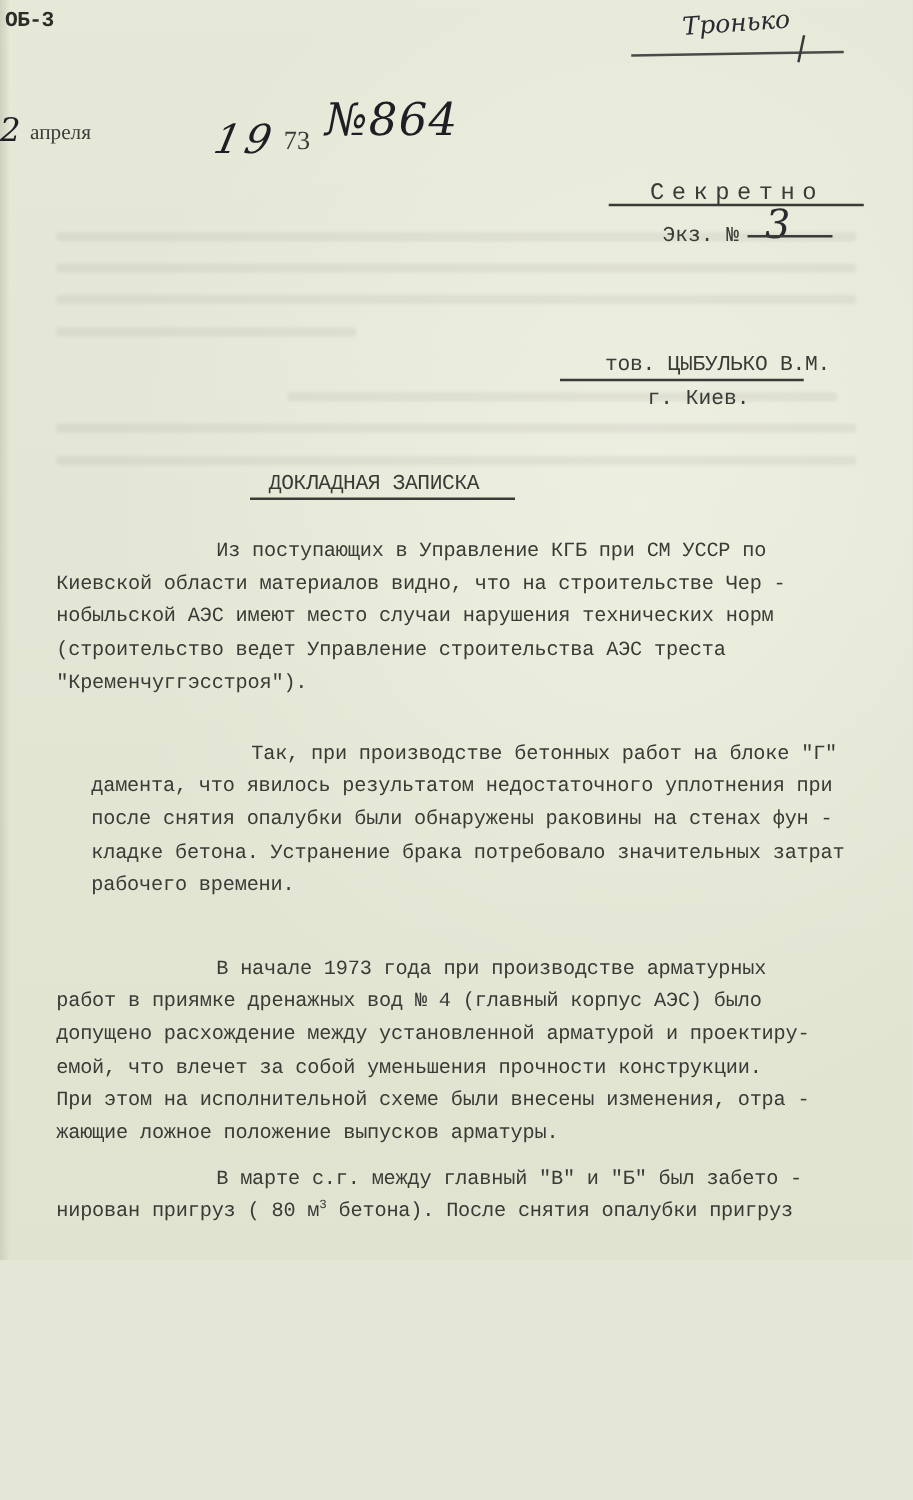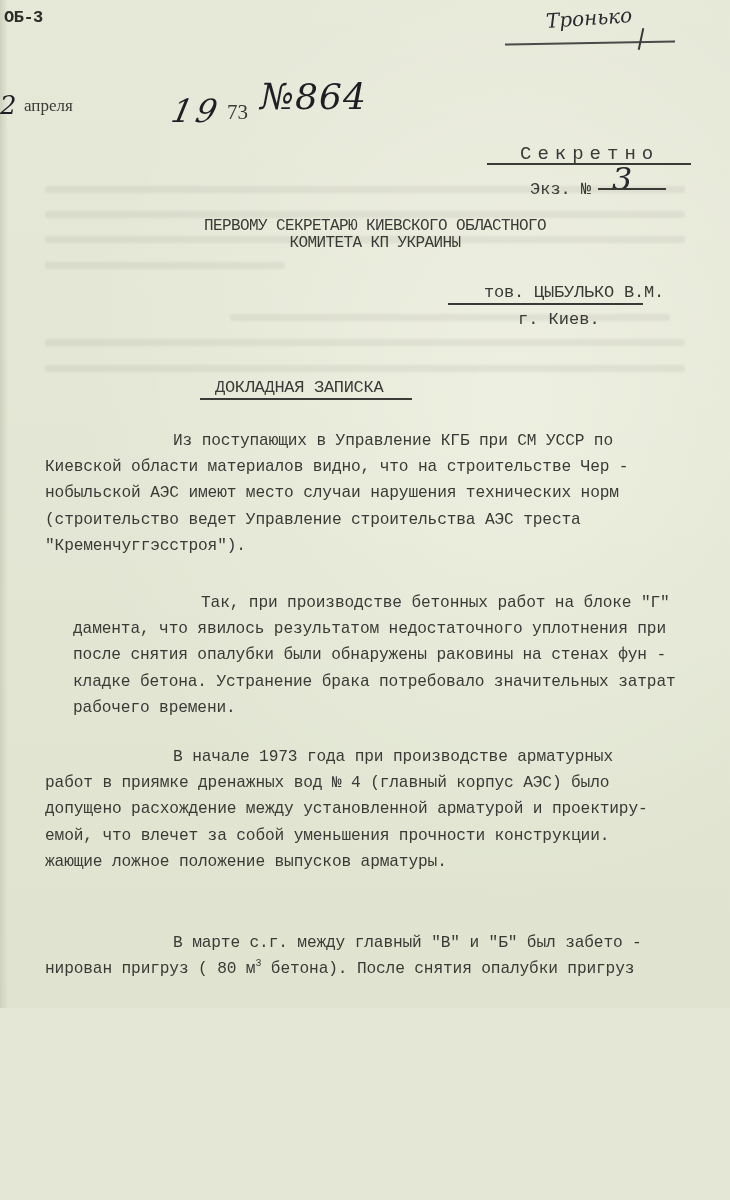--- a/index.html
+++ b/index.html
@@ -179,21 +179,21 @@
       font-size: 16.2px;
       line-height: 26.2px;
       color: #3a3a36;
       letter-spacing: -0.15px;
     }
     .body-text .ln { white-space: nowrap; height: 26.2px; }
     .body-text .ln.indent { padding-left: 128px; }
 
     .p1 { top: 428px; }
     .p2 { top: 590px; margin-left: 28px; }
-    .p3 { top: 744px; }
+    .p3 { top: 762px; }
     .p4 { top: 930px; }
 
     sup { font-size: 10px; vertical-align: 7px; line-height: 0; }
 
     .bottom-fold {
       left: 10px; top: 1180px;
       width: 720px; height: 1px;
       background: rgba(90,90,80,0.35);
     }
   </style>
@@ -225,24 +225,20 @@
   <div class="abs date-year-hand">19</div>
   <div class="abs date-year-typed">73</div>
   <div class="abs doc-number">№864</div>
 
   <div class="abs secret">Секретно</div>
   <div class="abs secret-line"></div>
   <div class="abs copy">Экз. №</div>
   <div class="abs copy-num">3</div>
   <div class="abs copy-line"></div>
 
-  <div class="abs addressee">
-    <div>ПЕРВОМУ СЕКРЕТАРЮ КИЕВСКОГО ОБЛАСТНОГО</div>
-    <div>КОМИТЕТА КП УКРАИНЫ</div>
-  </div>
 
   <div class="abs recipient">тов. ЦЫБУЛЬКО В.М.</div>
   <div class="abs recipient-line"></div>
   <div class="abs city">г. Киев.</div>
 
   <div class="abs doc-title">ДОКЛАДНАЯ ЗАПИСКА</div>
   <div class="abs doc-title-line"></div>
 
   <div class="abs body-text p1">
     <div class="ln indent">Из поступающих в Управление КГБ при СМ УССР по</div>
@@ -258,20 +254,21 @@
     <div class="ln">после снятия опалубки были обнаружены раковины на стенах фун -</div>
     <div class="ln">кладке бетона. Устранение брака потребовало значительных затрат</div>
     <div class="ln">рабочего времени.</div>
   </div>
 
   <div class="abs body-text p3">
     <div class="ln indent">В начале 1973 года при производстве арматурных</div>
     <div class="ln">работ в приямке дренажных вод № 4 (главный корпус АЭС) было</div>
     <div class="ln">допущено расхождение между установленной арматурой и проектиру-</div>
     <div class="ln">емой, что влечет за собой уменьшения прочности конструкции.</div>
+    <div class="ln">При этом на исполнительной схеме были внесены изменения, отра -</div>
     <div class="ln">жающие ложное положение выпусков арматуры.</div>
   </div>
 
   <div class="abs body-text p4">
     <div class="ln indent">В марте с.г. между главный "В" и "Б" был забето -</div>
     <div class="ln"><span>нирован пригруз ( 80 м</span><sup>3</sup><span> бетона).  После снятия опалубки пригруз</span></div>
   </div>
 
   <div class="abs bottom-fold"></div>
 </div>

